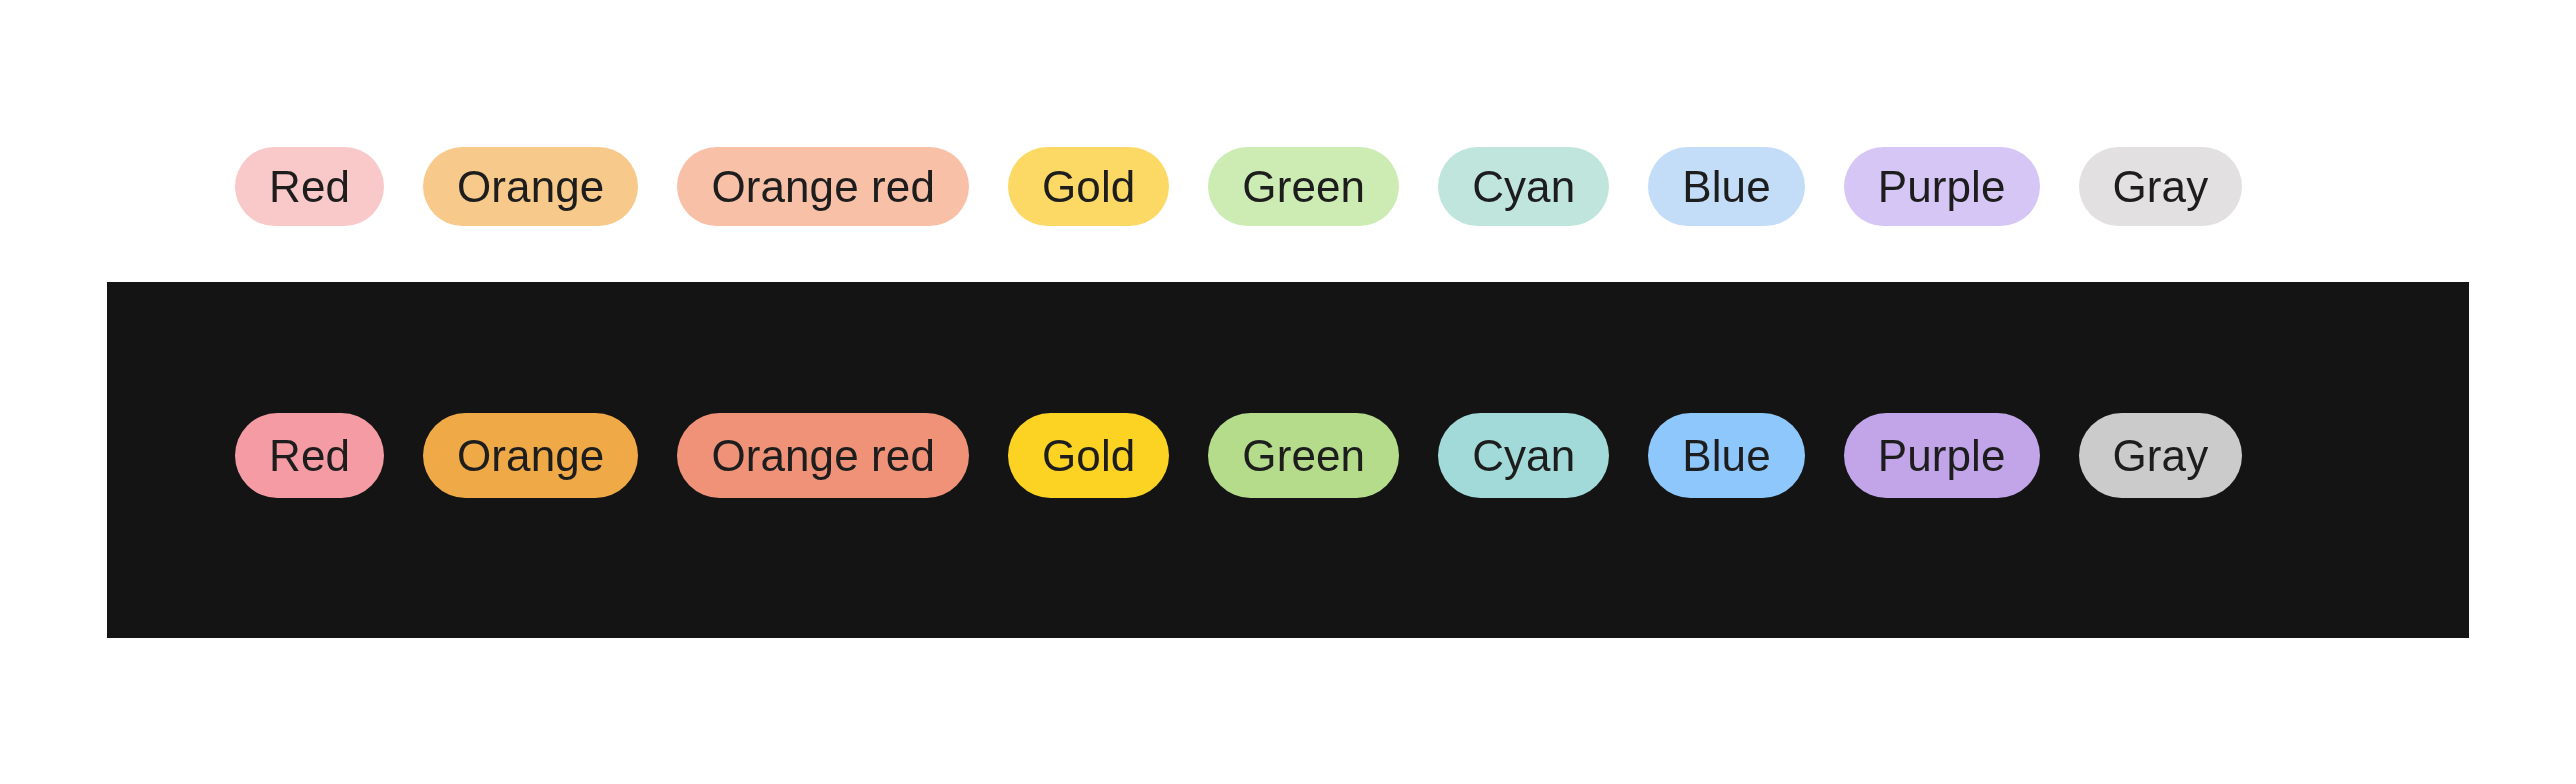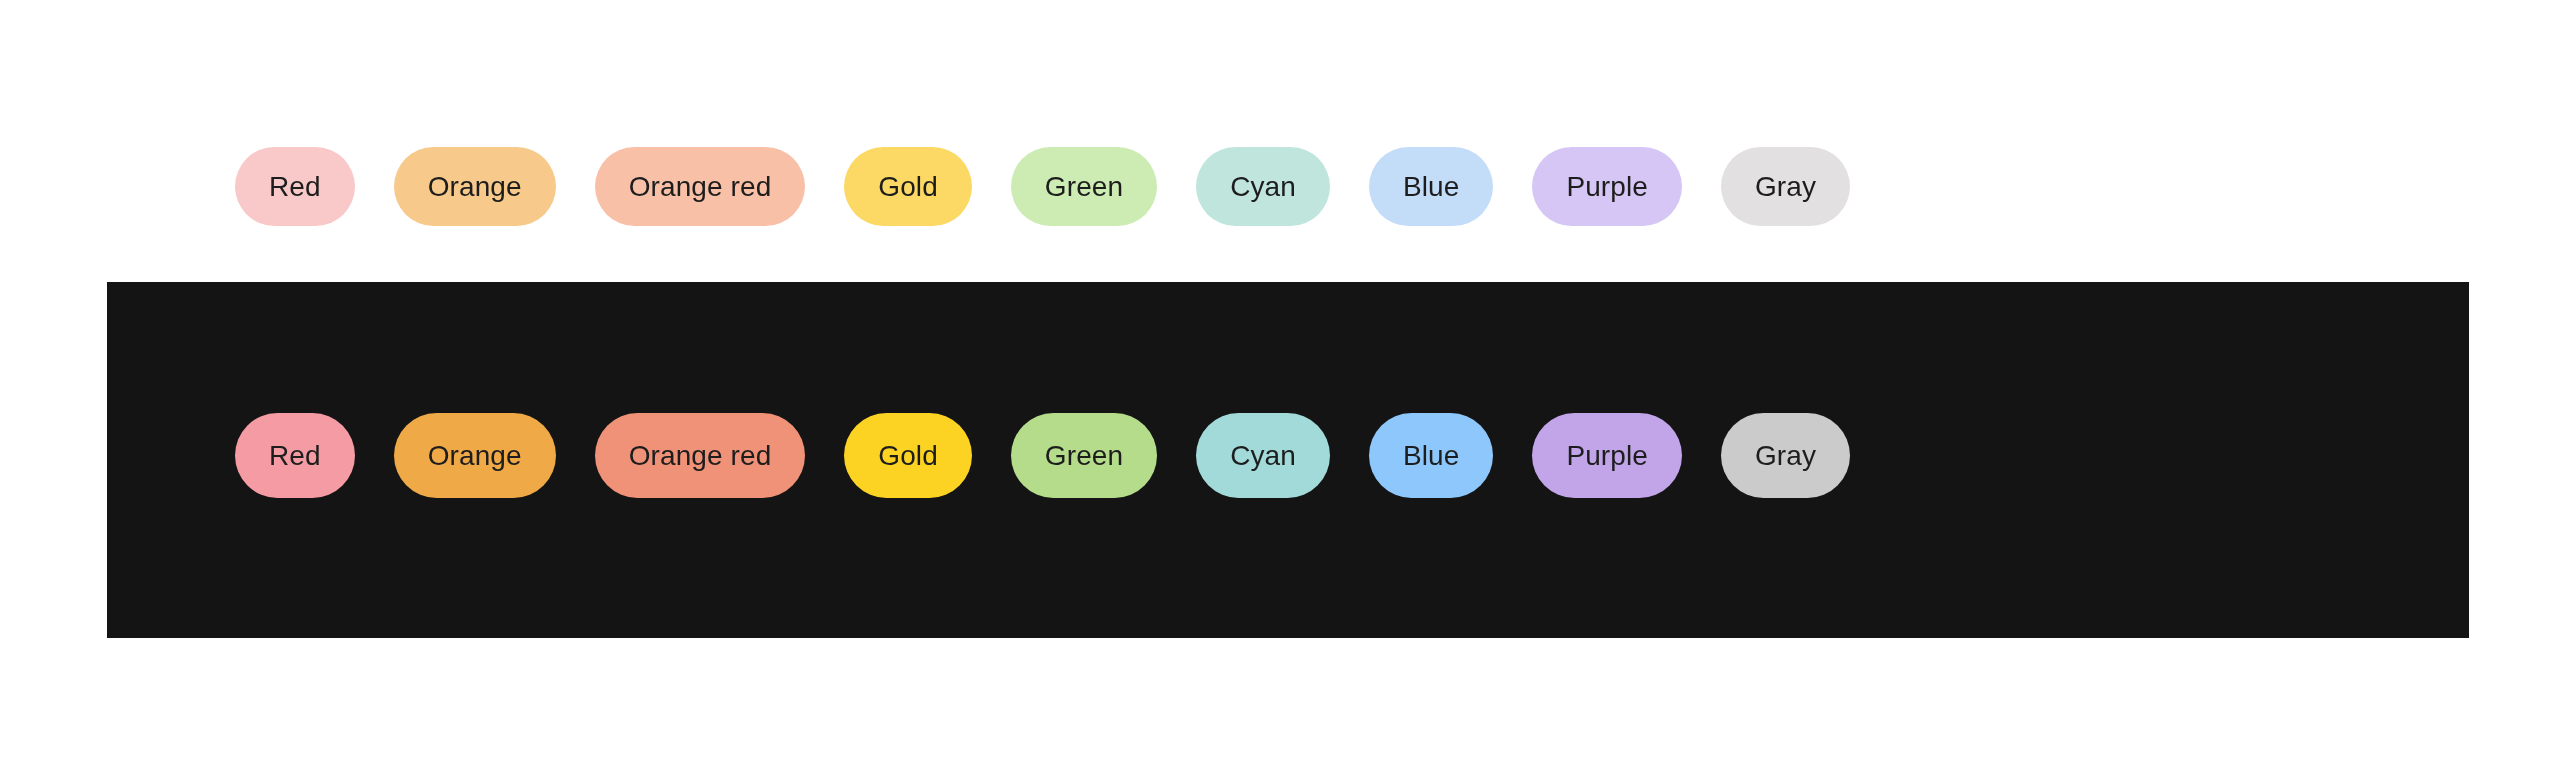--- a/index.html
+++ b/index.html
@@ -54,21 +54,21 @@
   }
 
   
   .pill {
     display: inline-flex;
     align-items: center;
     justify-content: center;
     box-sizing: border-box;
     border-radius: 990px;
     padding: 0 34px;
-    font-size: 28px;
+    font-size: 44px;
     line-height: 1;
     font-weight: 400;
     letter-spacing: 0.1px;
     white-space: nowrap;
     border: none;
     font-family: "Liberation Sans", sans-serif;
     cursor: default;
   }
   .row-light .pill {
     height: 79px;

